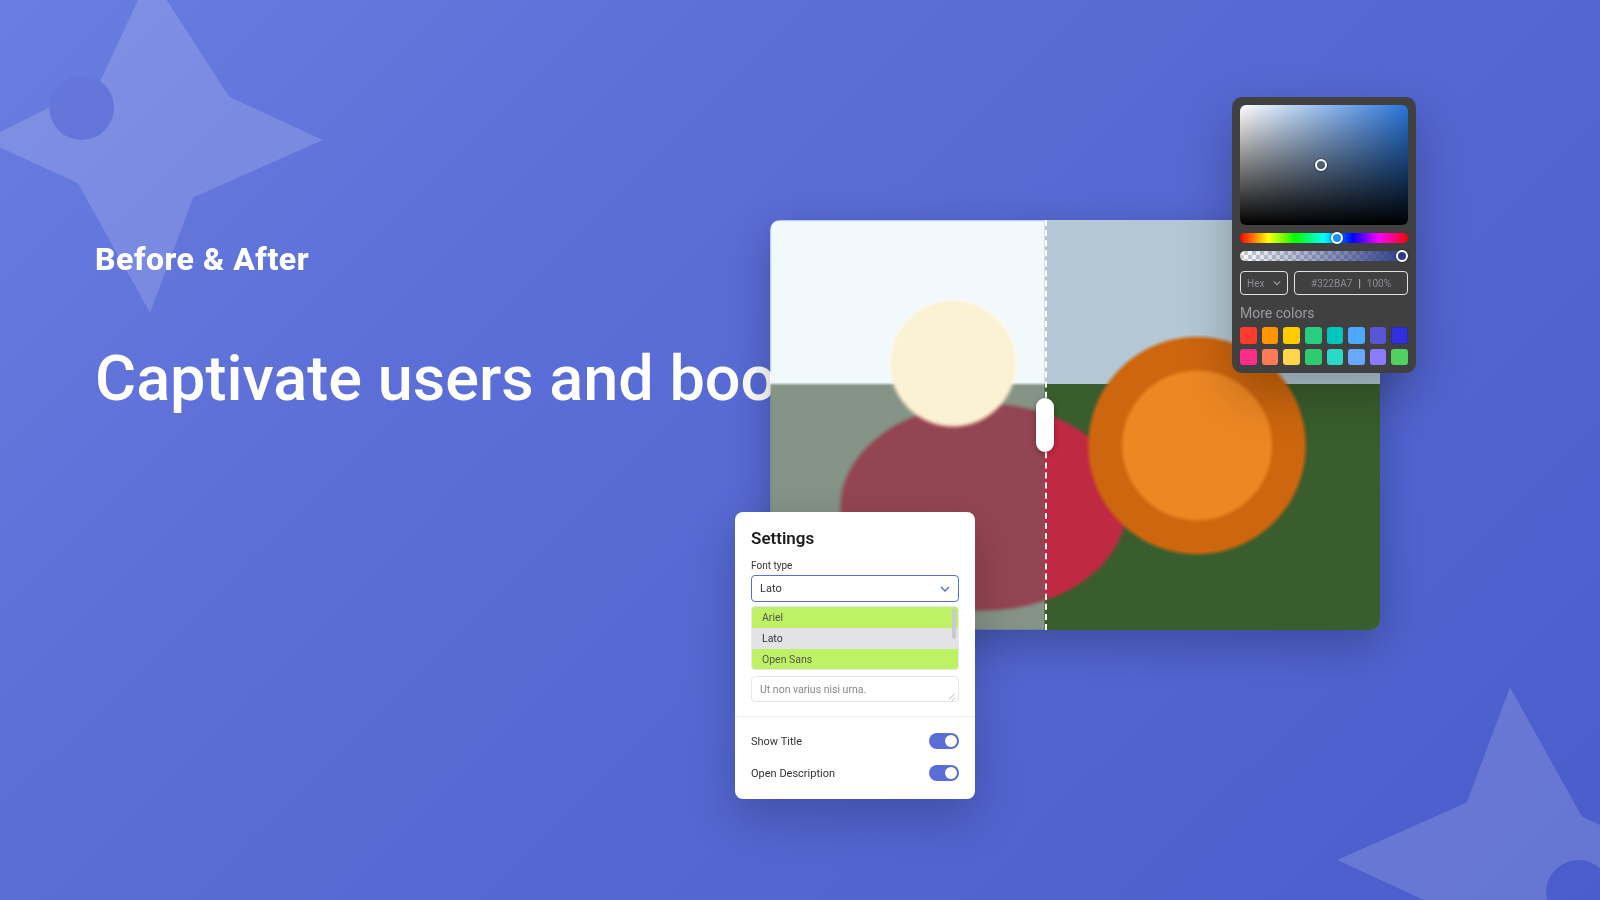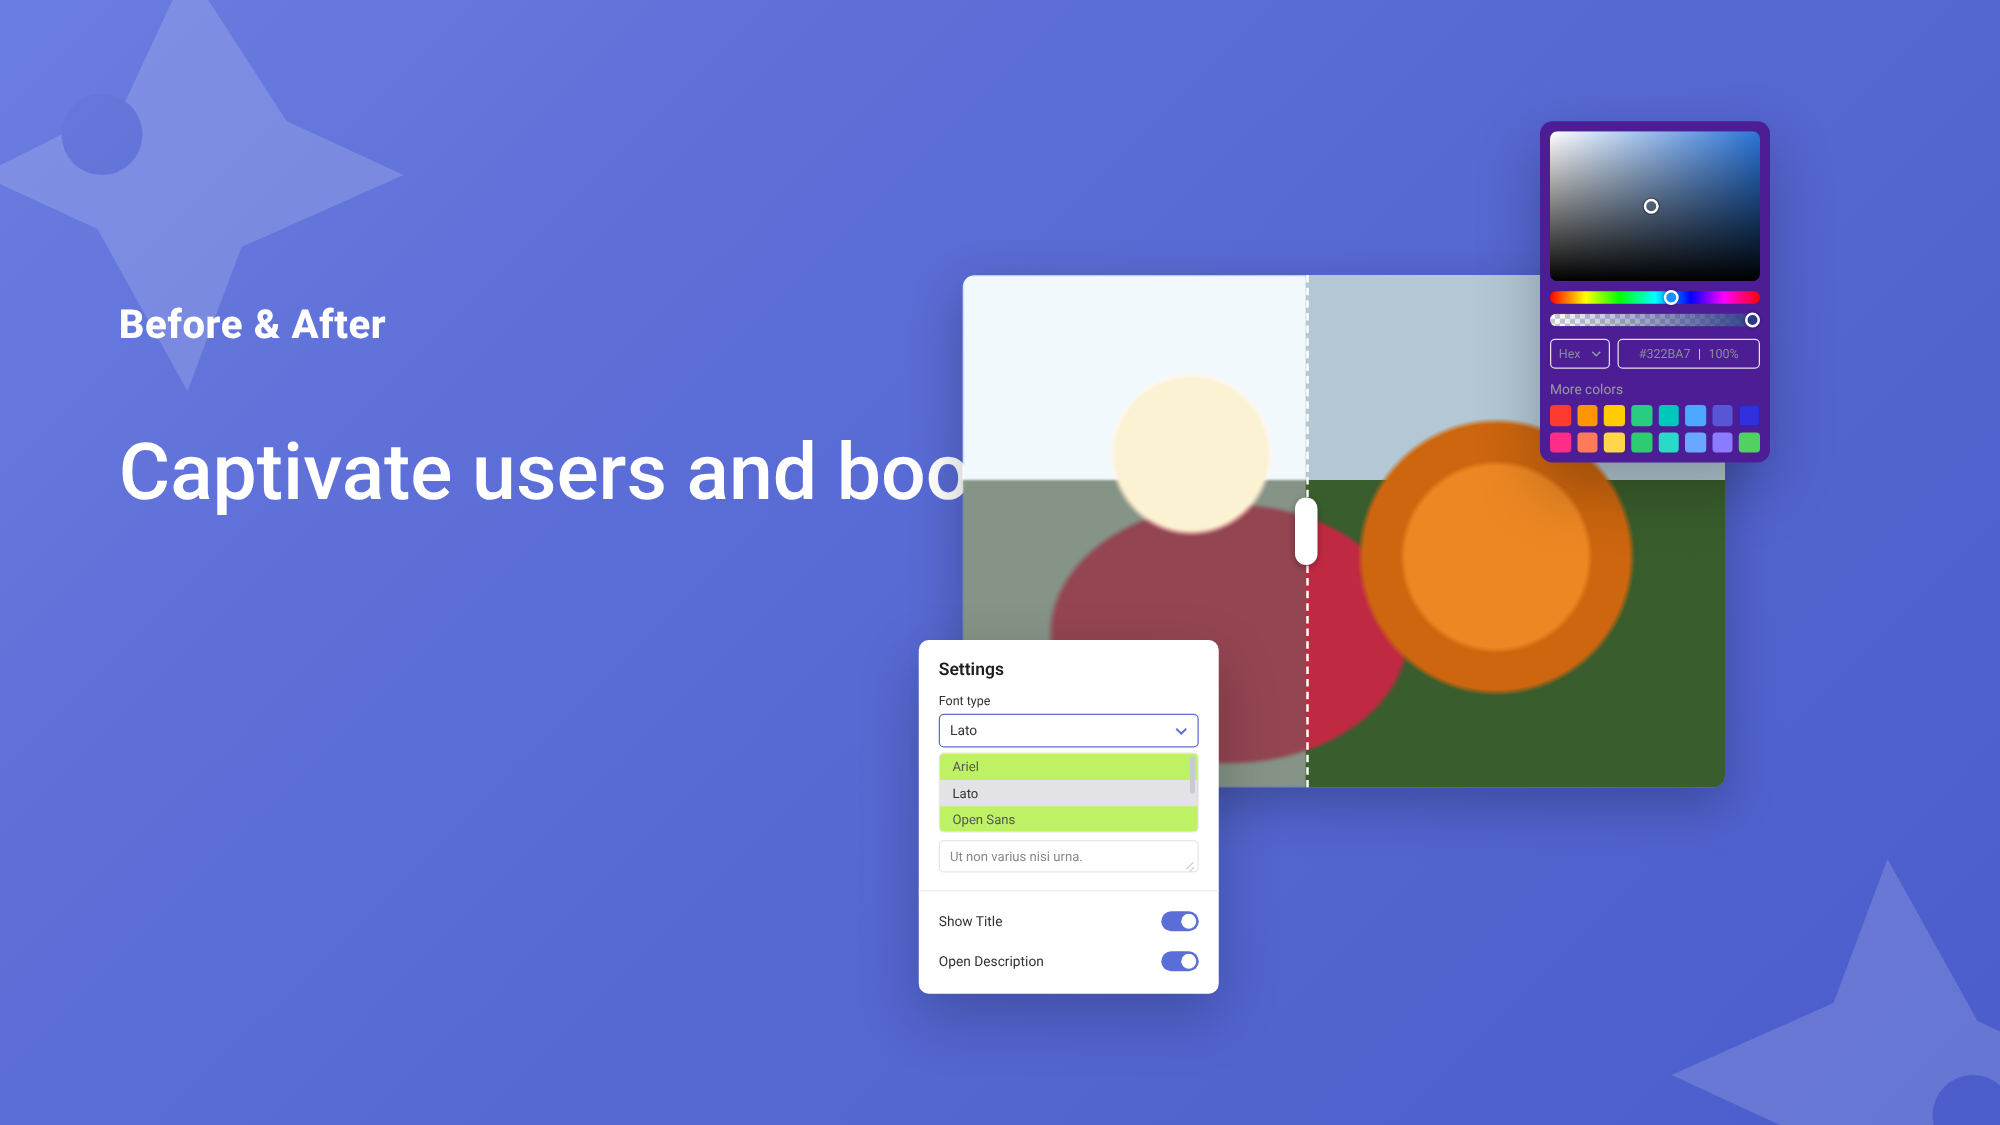--- a/index.html
+++ b/index.html
@@ -62,21 +62,21 @@
     position: absolute;
     left: 735px; top: 512px;
     width: 240px;
     background: #fff;
     border-radius: 8px;
     box-shadow: 0 18px 48px rgba(0,0,0,.22);
     padding: 16px 16px 10px;
     font-size: 11px;
     color: #1d1d1f;
   }
-  .settings-title { font-size: 14px; font-weight: 600; margin-bottom: 12px; }
+  .settings-title { font-size: 17px; font-weight: 600; margin-bottom: 12px; }
   .field-label { font-size: 10px; color: #333; margin-bottom: 4px; }
   .select {
     position: relative;
     border: 1px solid #5b6dd6;
     border-radius: 4px;
     padding: 6px 8px;
     font-size: 11px;
     color: #333;
     background: #fff;
     cursor: pointer;
@@ -140,21 +140,21 @@
   .toggle::after {
     content: ""; position: absolute; right: 2px; top: 2px;
     width: 12px; height: 12px; border-radius: 50%; background: #fff;
   }
 
   
   .picker-card {
     position: absolute;
     left: 1232px; top: 97px;
     width: 184px;
-    background: #4c1d95;
+    background: #404040;
     border-radius: 10px;
     box-shadow: 0 20px 50px rgba(0,0,0,.25);
     padding: 8px;
   }
   .sv-box {
     width: 100%; height: 120px; border-radius: 6px; position: relative;
     background:
       linear-gradient(to top, #000 0%, transparent 100%),
       linear-gradient(to right, #fff 0%, #2a74d8 100%);
   }
@@ -191,21 +191,21 @@
   .picker-inputs { display: flex; gap: 6px; margin-top: 10px; }
   .pi-box {
     border: 1px solid #e2e2e6; border-radius: 4px;
     font-size: 10px; color: #8c8c94; display: flex; align-items: center;
     height: 24px; padding: 0 6px;
   }
   .pi-format { width: 48px; justify-content: space-between; cursor: pointer; }
   .pi-value { flex: 1; justify-content: center; gap: 6px; }
   .pi-sep { color: #d5d5db; }
 
-  .more-colors-label { margin-top: 10px; font-size: 11px; color: #9a9aa3; }
+  .more-colors-label { margin-top: 10px; font-size: 14px; color: #9a9aa3; }
   .swatch-grid { display: grid; grid-template-columns: repeat(8, 1fr); gap: 5px; margin-top: 6px; }
   .swatch { aspect-ratio: 1; border-radius: 3px; cursor: pointer; }
   .swatch[title="#3030df"] { border: 1px solid rgba(0,0,0,.15); }
 </style>
 </head>
 <body>
 
 <svg class="deco-star deco-top" viewBox="0 0 100 100">
   <path d="M50 4 L72 38 L98 50 L62 66 L50 98 L30 62 L4 50 L36 34 Z" fill="#fff"></path>
   <circle cx="31" cy="41" r="9" fill="#5563c9"></circle>

